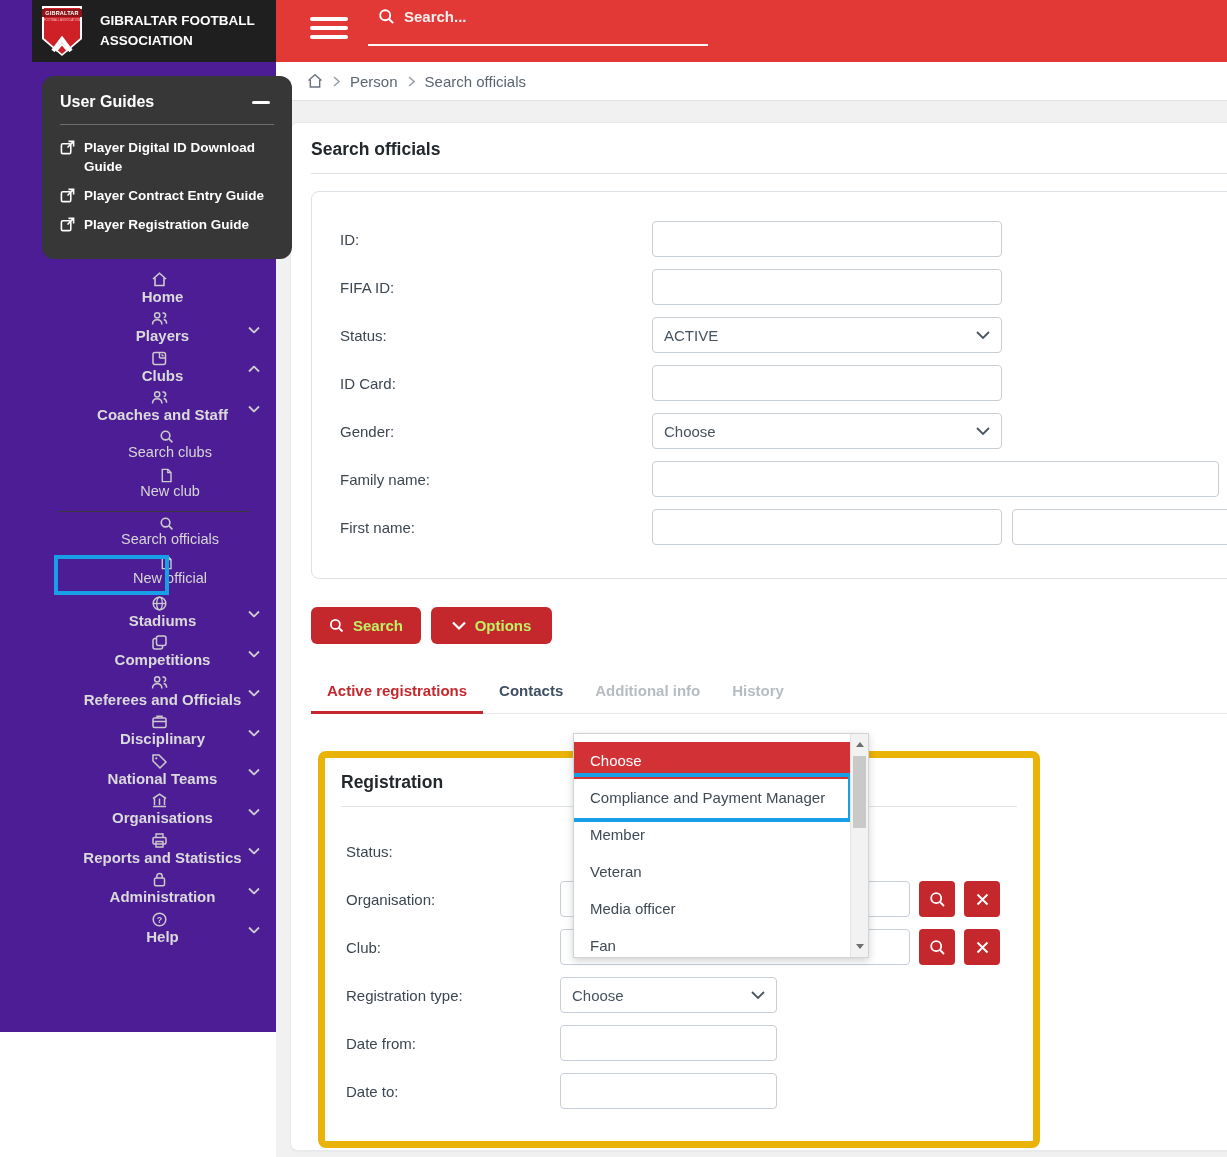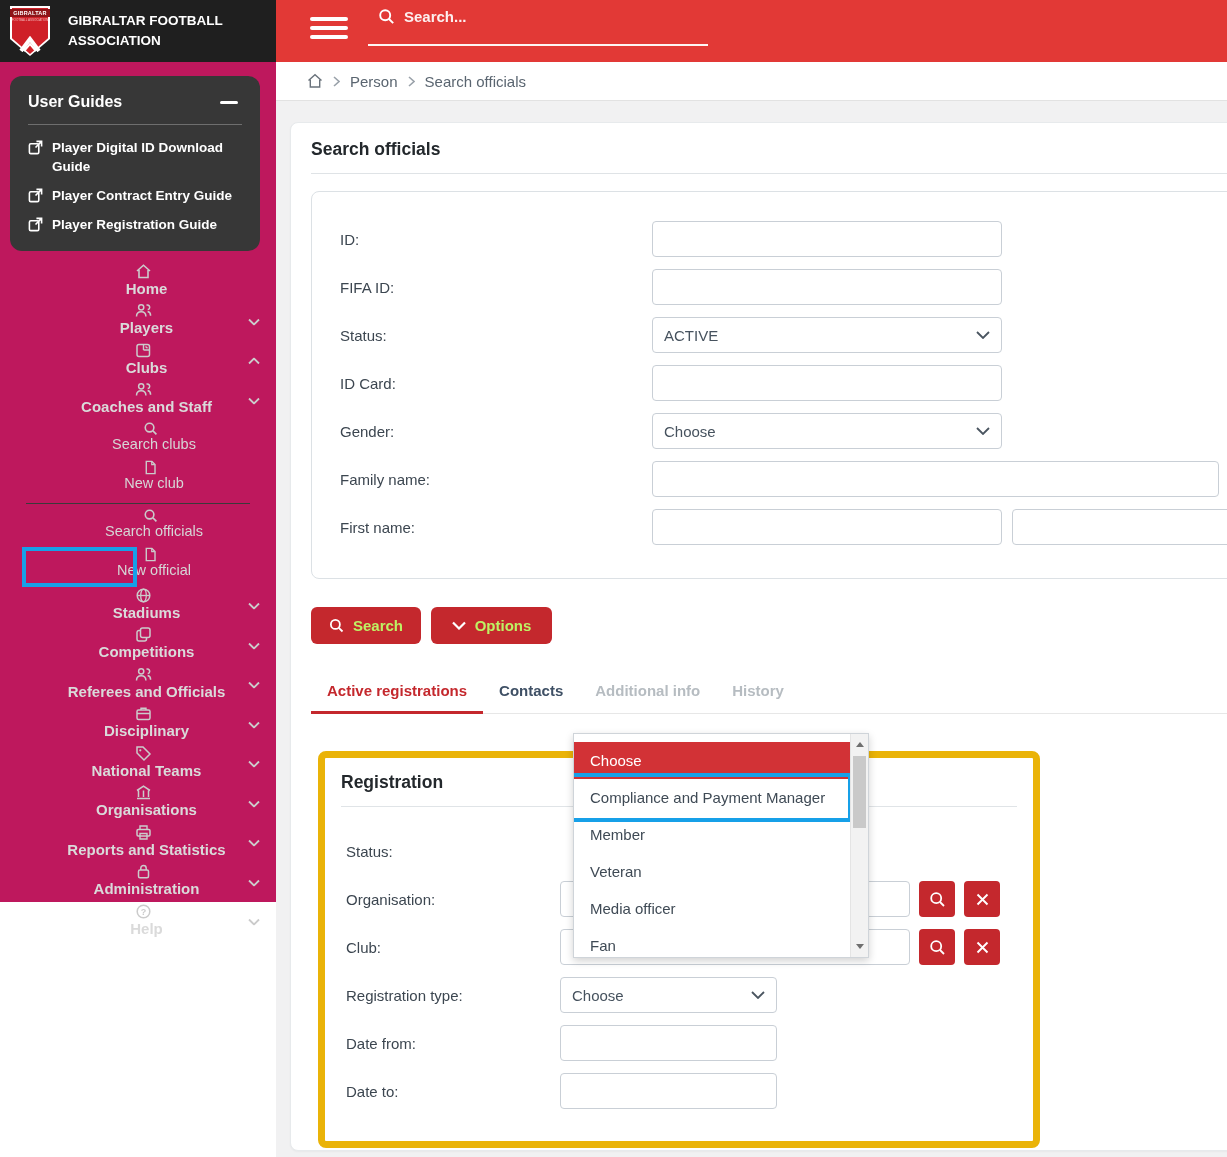--- a/index.html
+++ b/index.html
@@ -1,21 +1,21 @@
 <!DOCTYPE html>
 <html><head>
 <meta charset="utf-8">
 <style>
   * { margin:0; padding:0; box-sizing:border-box; }
   html,body { width:1227px; height:1157px; }
   body { font-family:"Liberation Sans", sans-serif; background:#fff; position:relative; overflow:hidden; }
   svg { display:block; }
 
   
-  .sidebar { position:absolute; left:0; top:0; width:276px; height:902px; background:#be185d; z-index:30; }
+  .sidebar { position:absolute; left:0; top:0; width:276px; height:1032px; background:#4c1d95; z-index:30;padding-left:32px; }
   .side-head { height:62px; background:#1f1f1f; display:flex; align-items:center; padding-left:10px; }
   .logo { width:40px; height:50px; position:relative; flex:0 0 auto; }
   .logo .shield-outer { position:absolute; inset:0; background:#fff; clip-path:polygon(0 0,100% 0,100% 66%,50% 100%,0 66%); }
   .logo .shield-inner { position:absolute; inset:2px; background:#cf2028; clip-path:polygon(0 0,100% 0,100% 66%,50% 100%,0 66%); }
   .logo .logo-txt { position:absolute; top:3px; left:0; right:0; text-align:center; font-size:5.5px; font-weight:700; color:#fff; background:#8e1418; padding:1px 0; letter-spacing:.2px; }
   .logo .logo-sub { position:absolute; top:12px; left:0; right:0; text-align:center; font-size:3px; color:#f4bcbc; }
   .logo .logo-chev { position:absolute; left:50%; top:30px; transform:translateX(-50%); }
   .brand { margin-left:18px; color:#fff; font-weight:700; font-size:13.5px; line-height:1.45; }
 
   .ug-card { margin:14px 10px 0 10px; width:250px; background:#373737; border-radius:12px; padding:17px 18px 14px 18px; }
@@ -133,21 +133,21 @@
         </svg>
       <span>Player Digital ID Download Guide</span>
     </div>
     <div class="ug-link">
       <svg width="15" height="15" viewBox="0 0 16 16">
           <rect x="1.5" y="4" width="10" height="10.5" rx="1.5" fill="none" stroke="#fff" stroke-width="1.7"></rect>
           <path d="M9 1.5 H14.5 V7 M14.2 1.8 L8 8" fill="none" stroke="#fff" stroke-width="1.7"></path>
         </svg>
       <span>Player Contract Entry Guide</span>
     </div>
-    <div class="ug-link" style="margin-bottom:2px;">
+    <div class="ug-link" style="margin-bottom:10px;">
       <svg width="15" height="15" viewBox="0 0 16 16">
           <rect x="1.5" y="4" width="10" height="10.5" rx="1.5" fill="none" stroke="#fff" stroke-width="1.7"></rect>
           <path d="M9 1.5 H14.5 V7 M14.2 1.8 L8 8" fill="none" stroke="#fff" stroke-width="1.7"></path>
         </svg>
       <span>Player Registration Guide</span>
     </div>
   </div>
 
   <div class="menu">
     <div class="mi">

